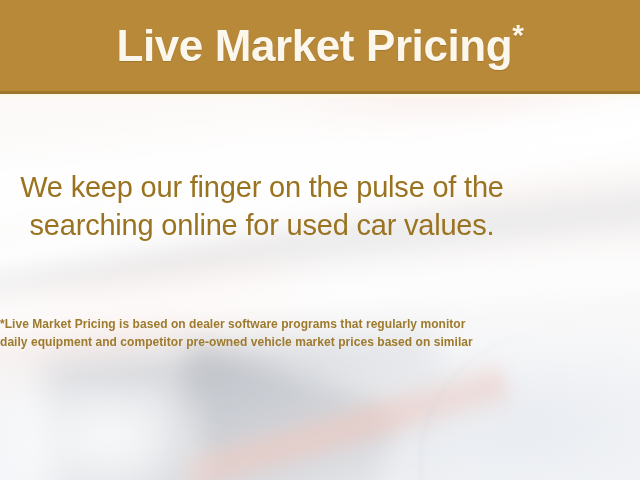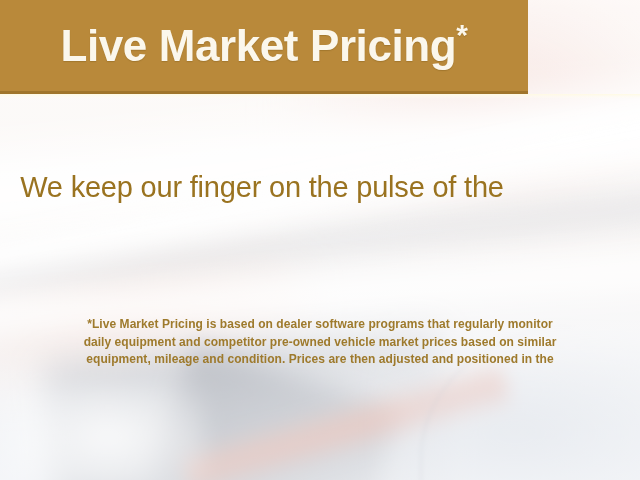--- a/index.html
+++ b/index.html
@@ -214,21 +214,21 @@
        rgba(255,255,255,0.42) 40%,
        rgba(255,255,255,0.55) 70%,
        rgba(255,255,255,0.66) 100%);
   }
 
   
   .header-band {
     position: absolute;
     left: 0;
     top: 0;
-    width: 528px;
+    width: 640px;
     height: 94px;
     background: #b9893a;
     box-sizing: border-box;
     border-bottom: 3px solid #a0752c;
     display: flex;
     align-items: center;
     justify-content: center;
     z-index: 5;
   }
   .header-title {
@@ -283,21 +283,20 @@
     font-weight: normal;
     letter-spacing: -0.2px;
   }
   .headline .ln { display: block; white-space: nowrap; }
 
   .finelegal {
     position: absolute;
     left: 0;
     top: 222px;
     width: 640px;
-    text-align: center;
     color: #9e7a2c;
     font-size: 12px;
     line-height: 17.5px;
     font-weight: bold;
     letter-spacing: 0.05px;
   }
   .finelegal .ln { display: block; white-space: nowrap; }
 </style>
 </head>
 <body>
@@ -323,22 +322,22 @@
 
   <div class="header-band">
     <div class="header-title"><span>Live Market Pricing</span><span class="asterisk">*</span></div>
   </div>
   <div class="band-underglow"></div>
 
   <div class="content">
 
     <div class="headline">
       <span class="ln">We keep our finger on the pulse of the</span>
+      <span class="ln">searching online for used car values.</span>
     </div>
 
     <div class="finelegal">
       <span class="ln">*Live Market Pricing is based on dealer software programs that regularly monitor</span>
       <span class="ln">daily equipment and competitor pre-owned vehicle market prices based on similar</span>
-      <span class="ln">equipment, mileage and condition. Prices are then adjusted and positioned in the</span>
     </div>
 
   </div>
 </div>
 
 </body></html>

